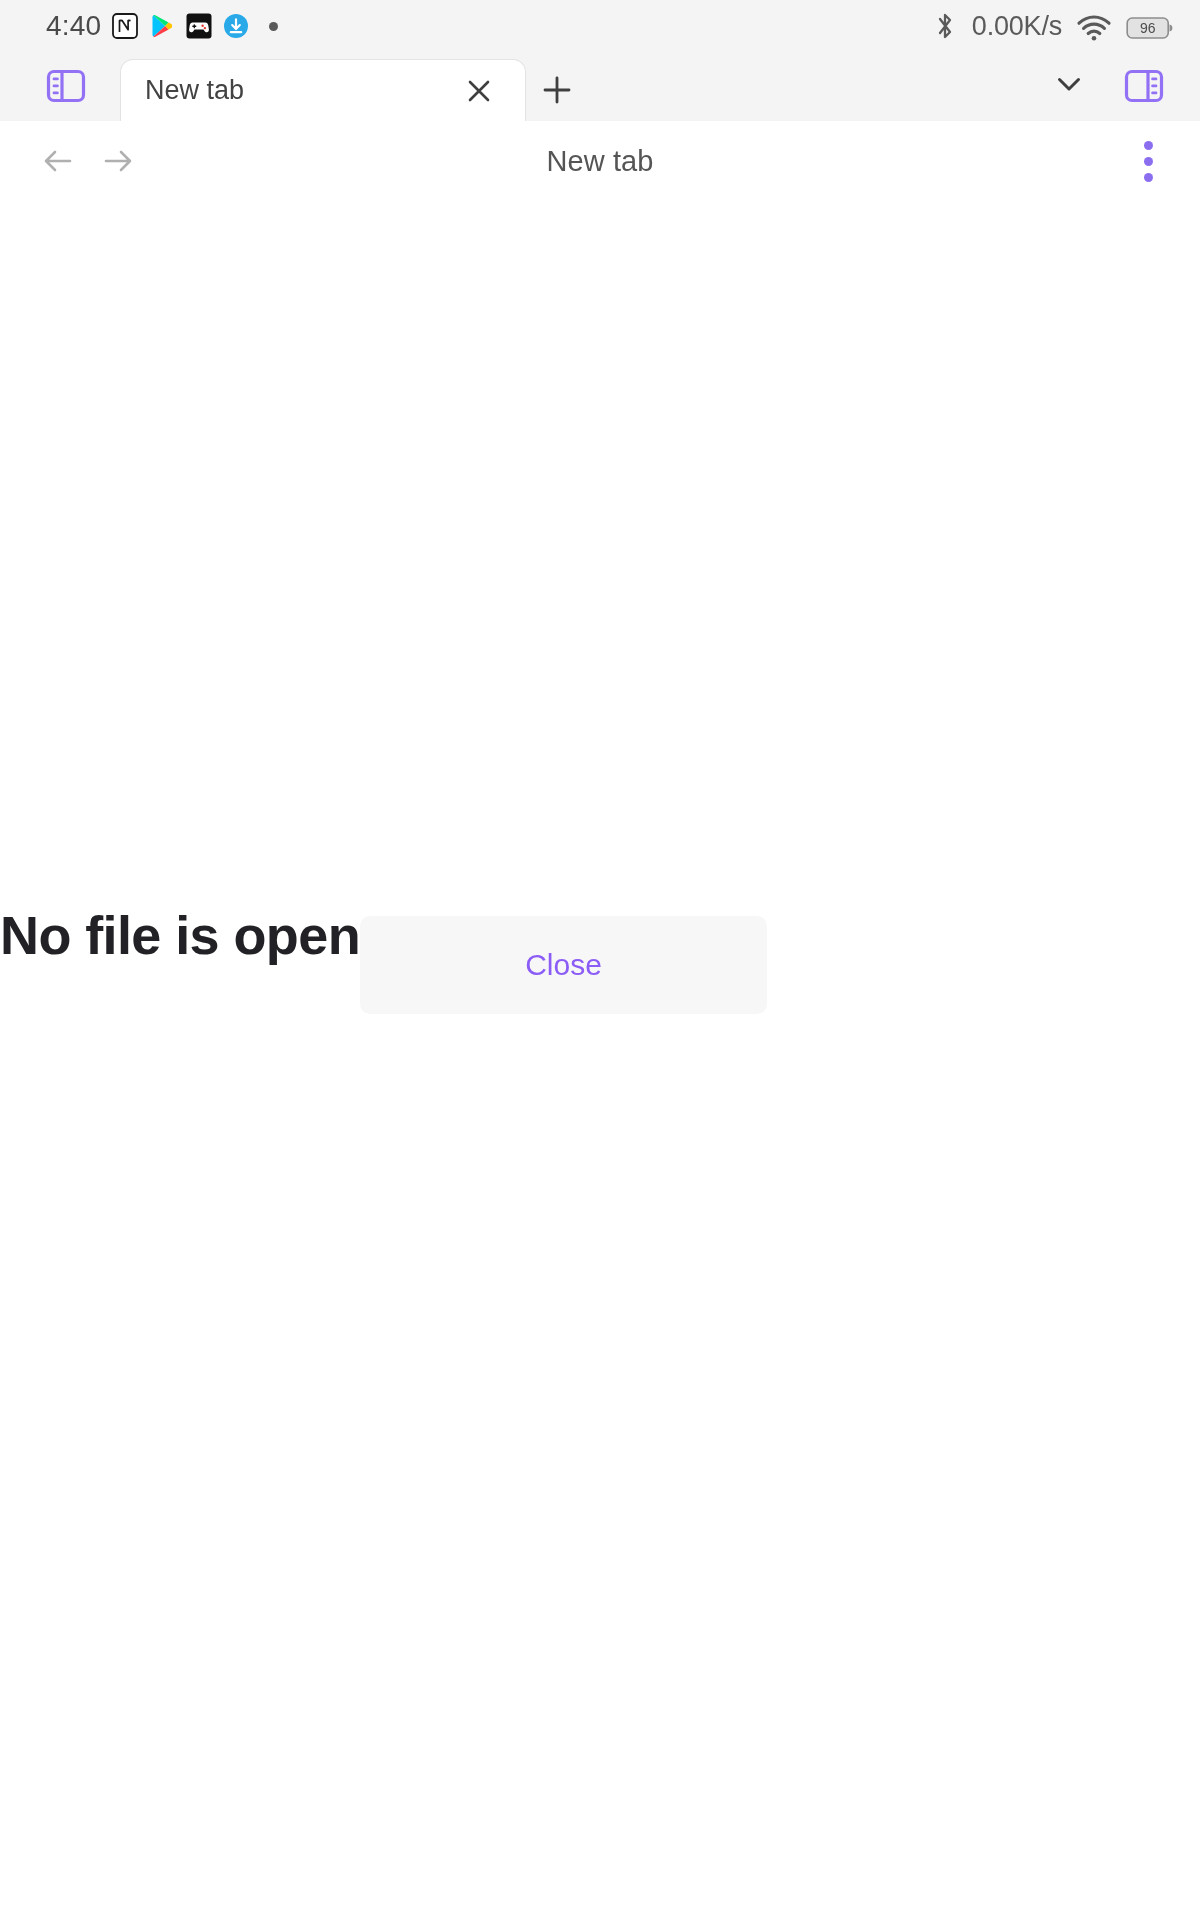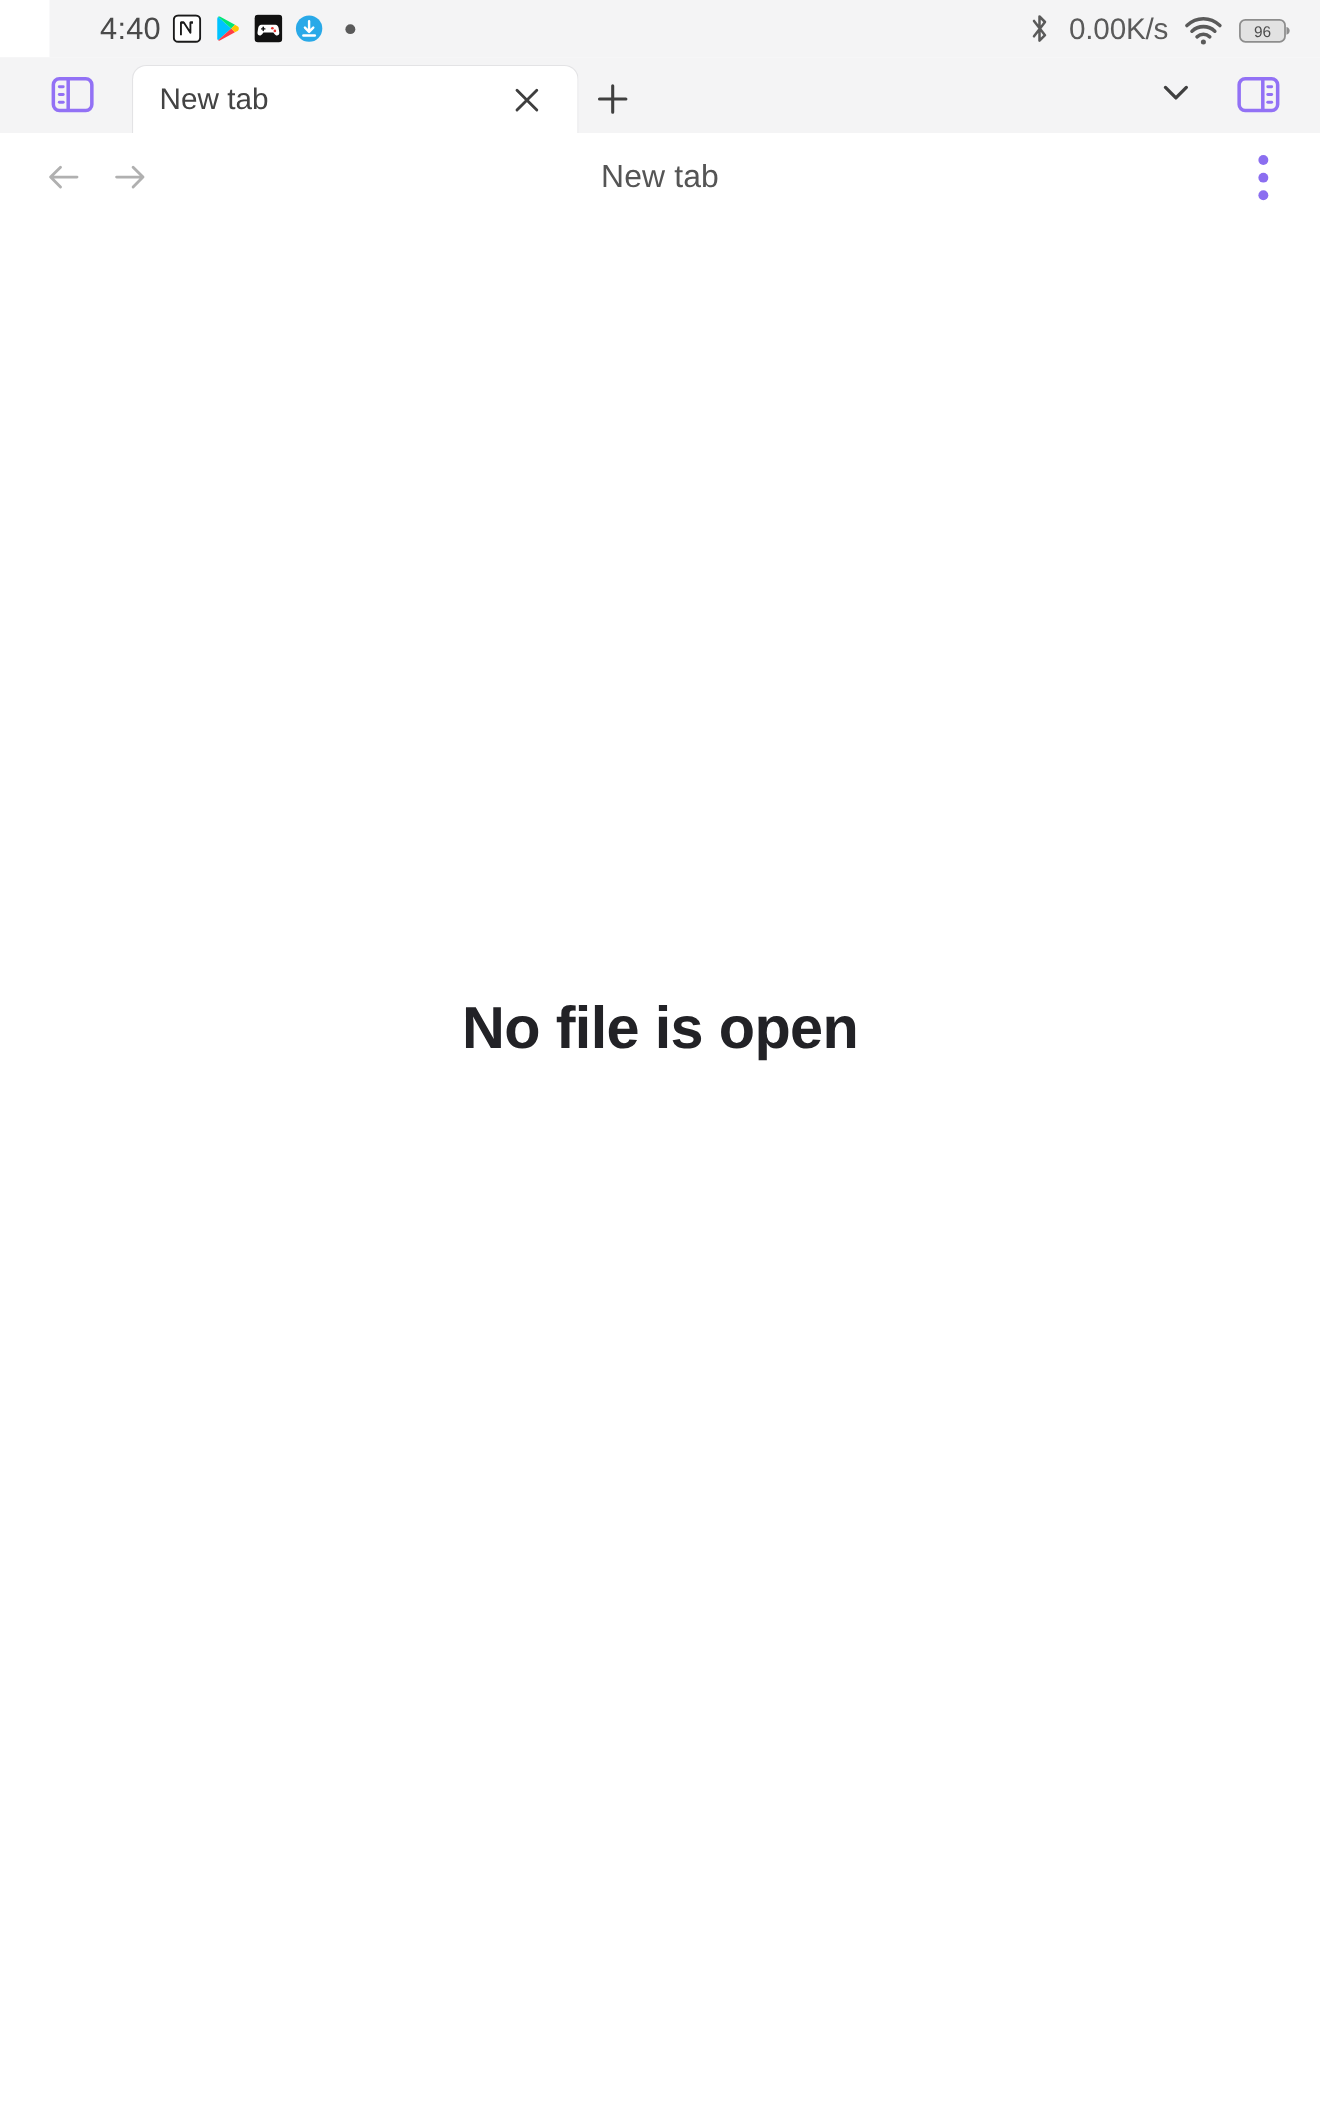--- a/index.html
+++ b/index.html
@@ -24,21 +24,20 @@
 
   
   .status-bar {
     height: 52px;
     flex: 0 0 52px;
     background: #f4f4f5;
     display: flex;
     align-items: center;
     justify-content: space-between;
     padding: 0 26px 0 46px;
-    margin-left: 45px;
   }
   .status-left {
     display: flex;
     align-items: center;
     gap: 11px;
   }
   .status-clock {
     font-size: 28px;
     color: #4a4a4a;
     letter-spacing: 0.2px;
@@ -188,21 +187,21 @@
     align-items: center;
     justify-content: flex-start;
     padding-top: 0;
     position: relative;
   }
   .empty-state {
     position: absolute;
     top: 703px;
     left: 0; right: 0;
     display: flex;
-    flex-direction: column;
+    flex-direction: row;
     align-items: center;
   }
   .empty-title {
     font-size: 54px;
     font-weight: bold;
     color: #222226;
     letter-spacing: -0.6px;
     margin-bottom: 60px;
   }
   .action-btn {
@@ -354,16 +353,17 @@
         <span></span>
         <span></span>
       </div>
     </div>
   </div>
 
   <div class="content">
     <div class="empty-state">
       <div class="empty-title">No file is open</div>
 
+      <button class="action-btn">Close</button>
     </div>
   </div>
 
 </div>
 
 </body></html>

